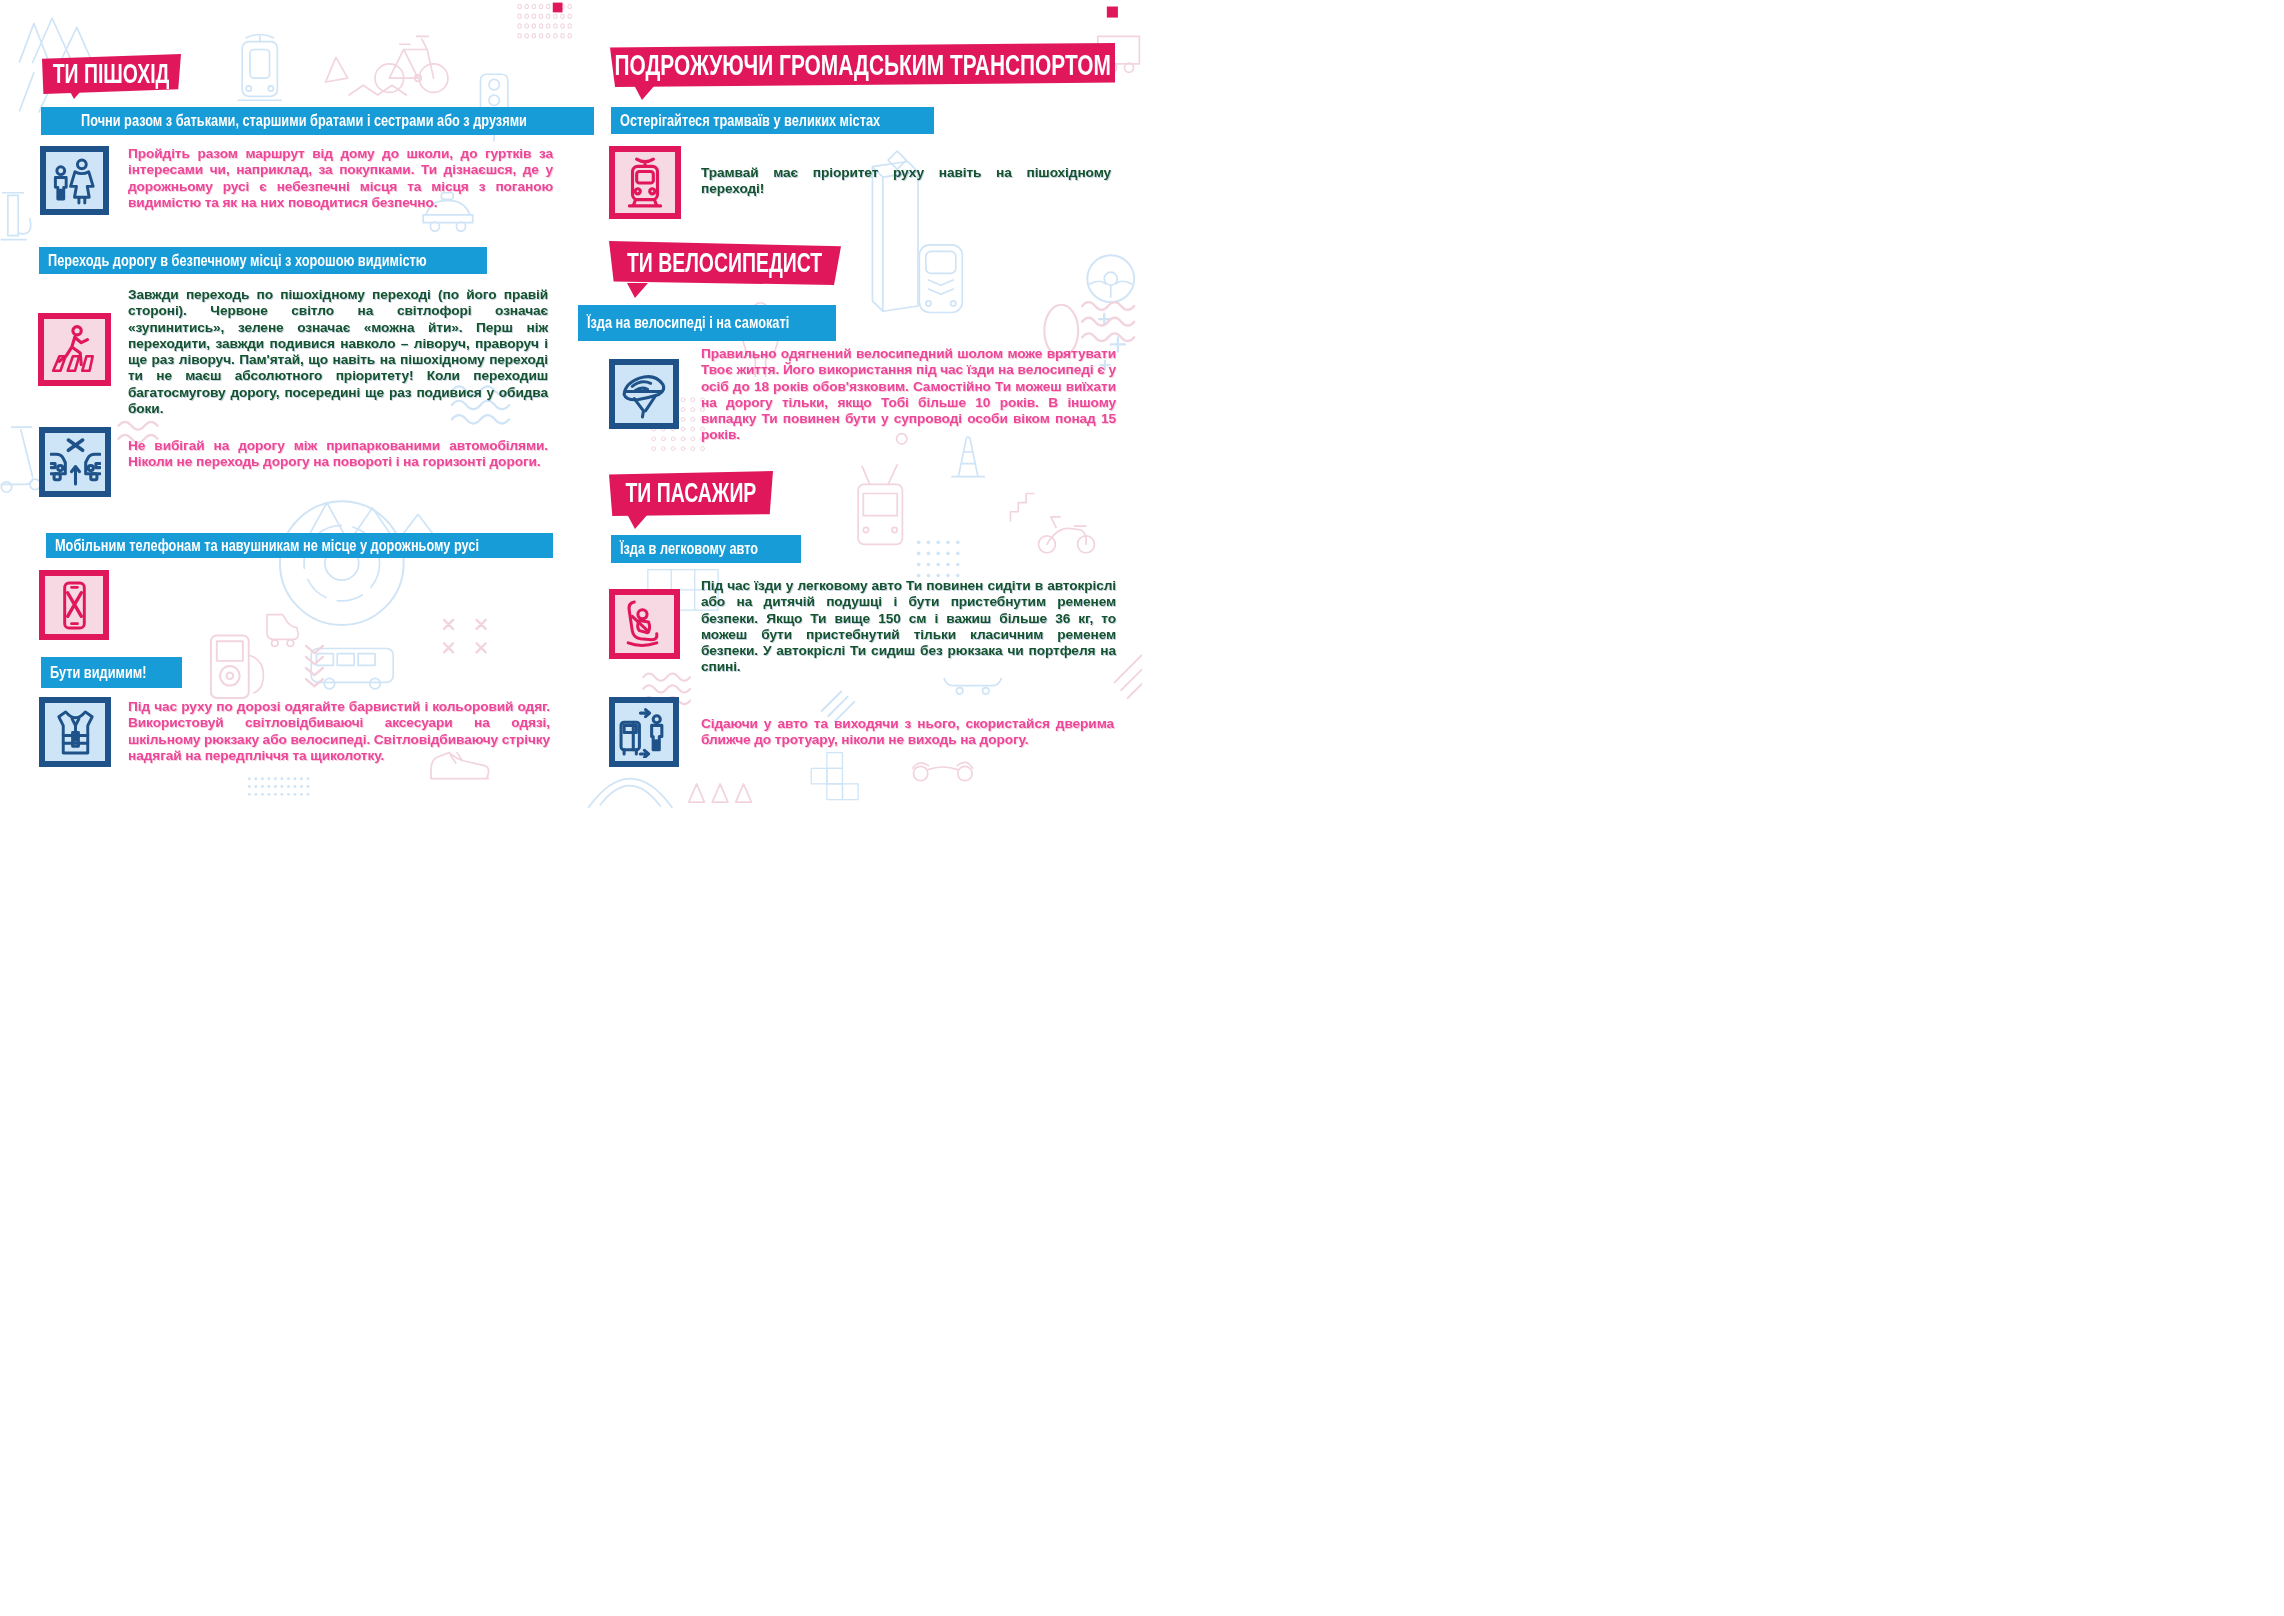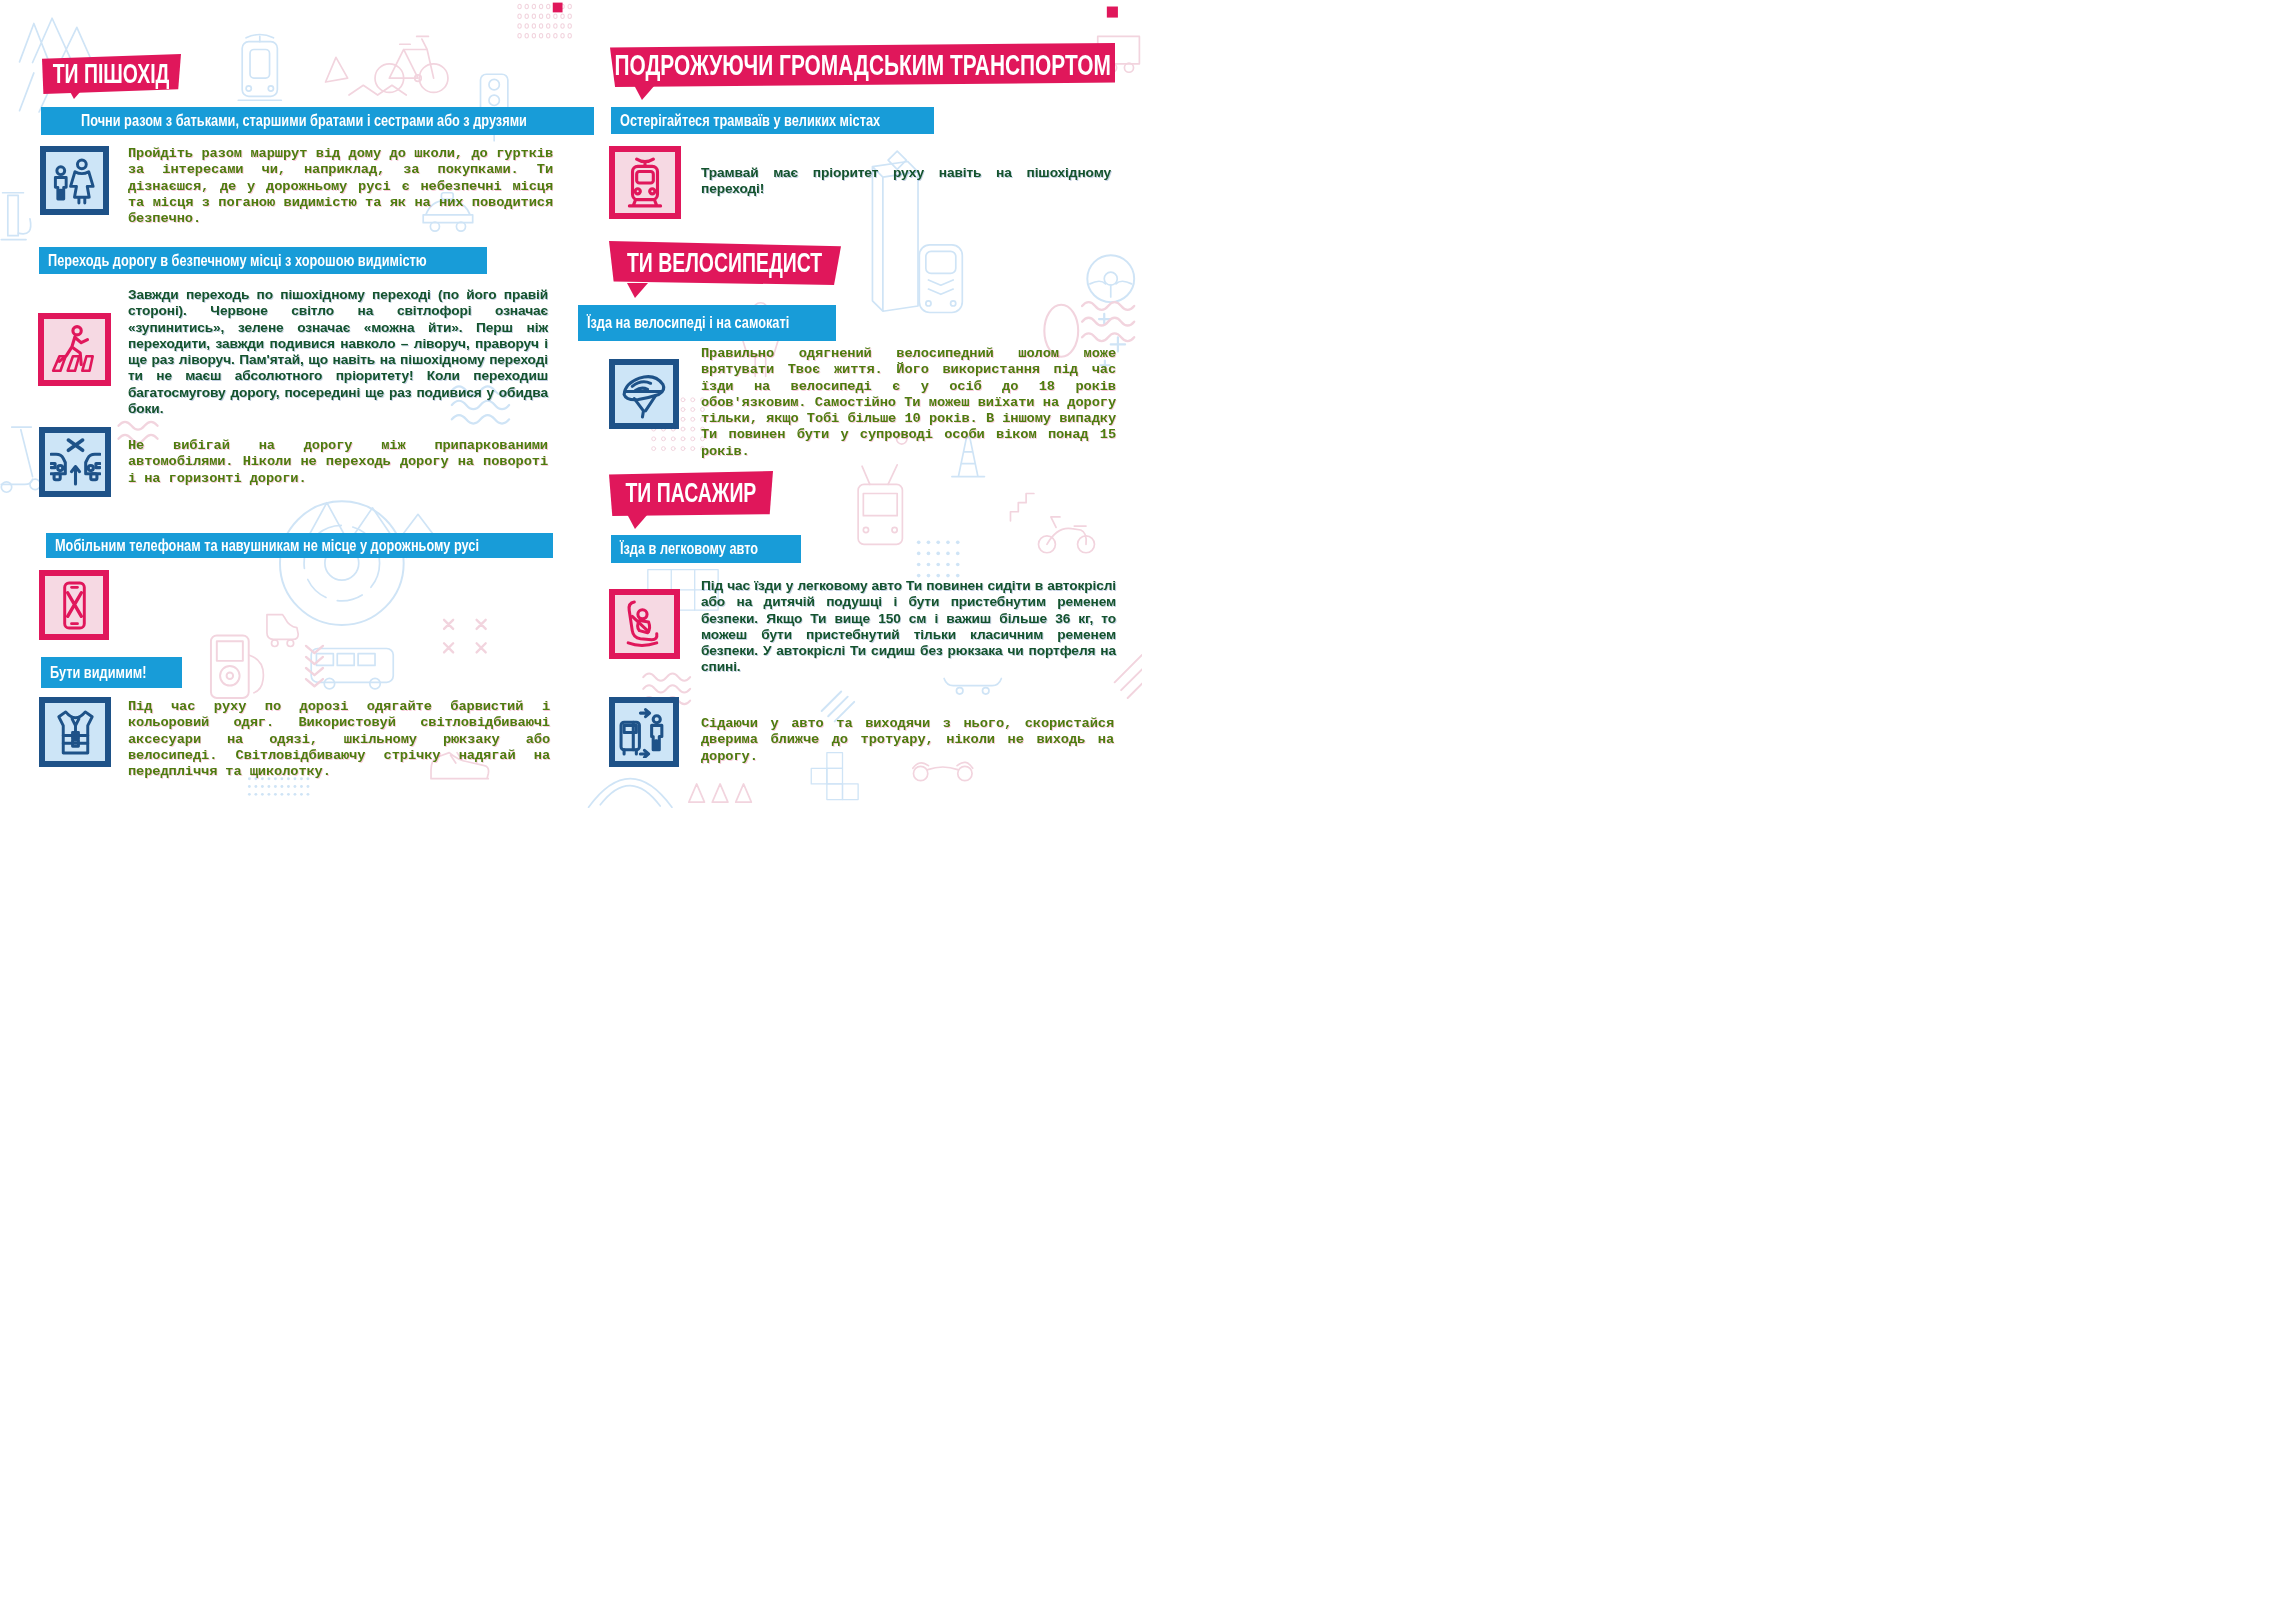--- a/index.html
+++ b/index.html
@@ -20,21 +20,21 @@
 
   .icon-box{position:absolute;box-sizing:border-box;display:flex;align-items:center;justify-content:center;z-index:2;}
   .icon-box.bx-blue{background:#CDE5F7;border:6.5px solid #1E5288;}
   .icon-box.bx-pink{background:#F6D9E3;border:6.5px solid #E0175B;}
   .icon-box svg{display:block;}
   .ic{fill:none;stroke-linecap:round;stroke-linejoin:round;}
   .ic.navy{stroke:#1E5288;}
   .ic.pink{stroke:#E0175B;}
 
   .txt{position:absolute;font-weight:bold;font-size:13.7px;line-height:16.3px;text-align:justify;letter-spacing:-0.1px;z-index:2;}
-  .txt.t-blue{color:#4d7c0f;text-shadow:0.9px 1px 0 rgba(224,23,91,.22);font-family:Liberation Mono, monospace;}
+  .txt.t-blue{color:#ec4899;text-shadow:0.9px 1px 0 rgba(224,23,91,.22);}
   .txt.t-pink{color:#14532d;text-shadow:0.9px 1px 0 rgba(46,91,156,.28);}
 </style>
 </head>
 <body>
 
 <div class="page">
 
   <svg class="deco" width="1142" height="808" viewBox="0 0 1754 1241">
 
     <g>

